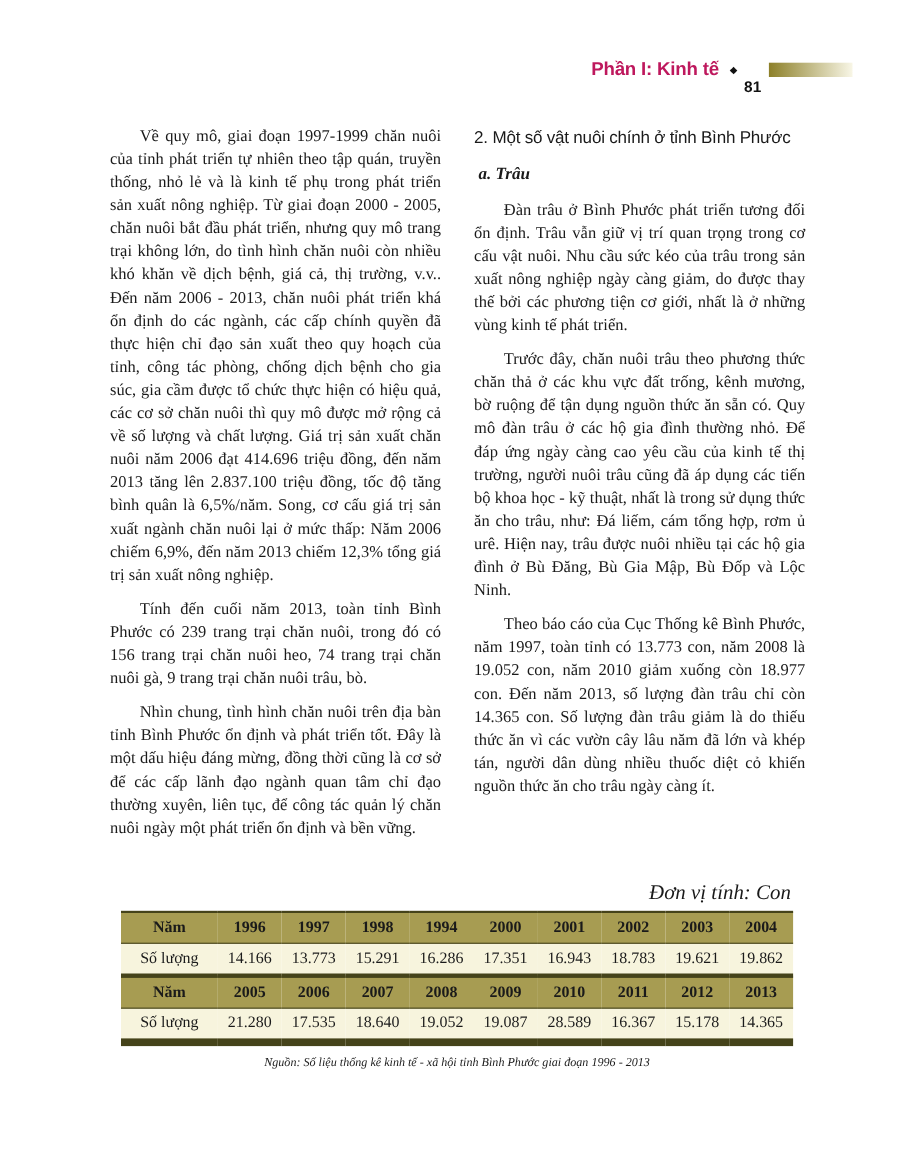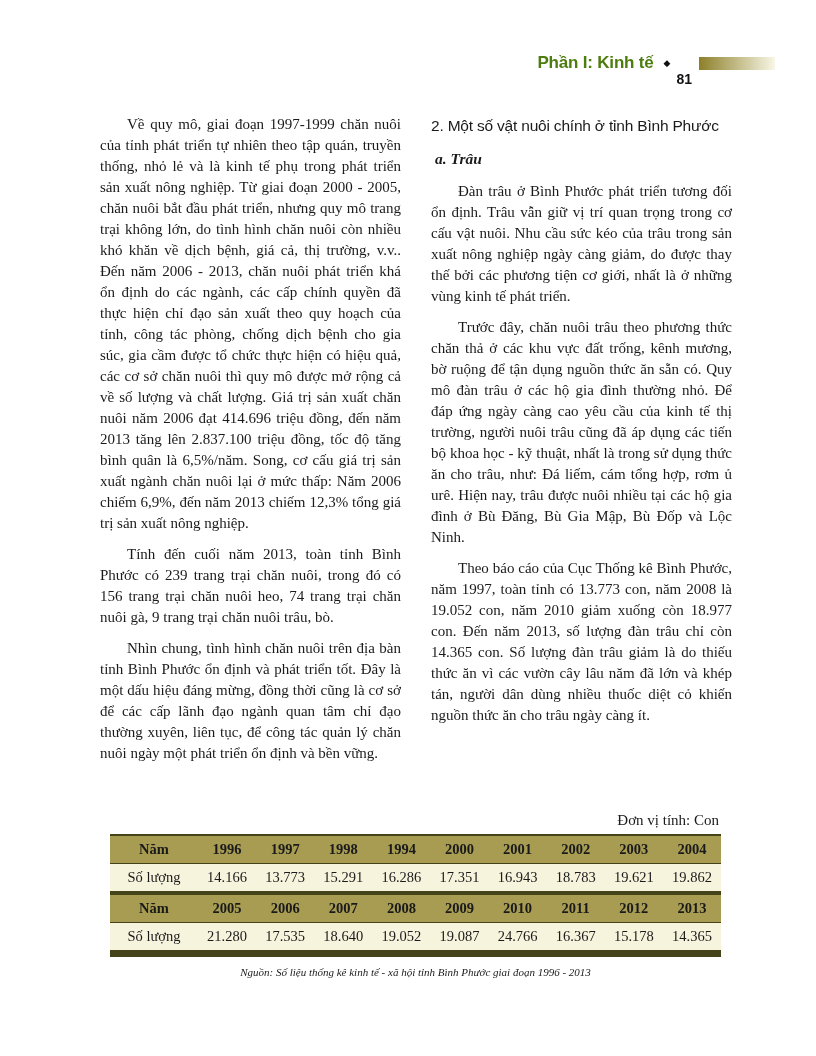--- a/index.html
+++ b/index.html
@@ -7,21 +7,21 @@
     position:relative;width:816px;height:1056px;background:#ffffff;
     font-family:"Liberation Serif", serif;color:#1a1a1a;overflow:hidden;
   }
   
   .running-header{
     position:absolute;top:53px;left:0;right:41px;height:20px;
     display:flex;justify-content:flex-end;align-items:center;
   }
   .hdr-section{
     font-family:"Liberation Sans", sans-serif;font-weight:bold;
-    font-size:17px;letter-spacing:-0.2px;color:#4d7c0f;
+    font-size:17px;letter-spacing:-0.2px;color:#be185d;
   }
   .hdr-diamond{font-size:9px;margin:0 6px 0 10px;color:#111;}
   .hdr-page{
     font-family:Liberation Sans, sans-serif;font-weight:bold;
     font-size:14px;color:#111;margin-top:32px;
   }
   .hdr-bar{
     width:76px;height:13px;margin-left:7px;
     background:linear-gradient(to right, var(--bar-from,#8d8029), var(--bar-to,#f8f6e6));
   }
@@ -41,21 +41,21 @@
   .rc-subheading{
     font-weight:bold;font-style:italic;font-size:15.5px;
     margin:0 0 12px 4px;text-align:left;
   }
   
   .table-block{position:absolute;left:110px;top:794px;width:611px;}
   .tbl-title{
     text-align:center;font-weight:bold;font-size:15.5px;line-height:18px;margin:0;
   }
   .tbl-unit{
-    text-align:right;font-size:15px;margin:18px 2px 5px 0;
+    text-align:right;font-style:italic;font-size:19px;margin:7px 2px 5px 0;
   }
   table.data{
     width:100%;border-collapse:collapse;table-layout:fixed;
     border-top:2px solid var(--rule,#45431a);
     border-bottom:7px solid var(--rule,#45431a);
   }
   table.data td{
     height:27px;text-align:center;vertical-align:middle;
     font-size:14.5px;padding:0;
   }
@@ -136,21 +136,21 @@
           <td>2012</td>
           <td>2013</td>
         </tr>
         <tr class="qty-row">
           <td class="lbl">Số lượng</td>
           <td>21.280</td>
           <td>17.535</td>
           <td>18.640</td>
           <td>19.052</td>
           <td>19.087</td>
-          <td>24.766</td>
+          <td>28.589</td>
           <td>16.367</td>
           <td>15.178</td>
           <td>14.365</td>
         </tr>
       </tbody>
     </table>
     <div class="tbl-source">Nguồn: Số liệu thống kê kinh tế - xã hội tỉnh Bình Phước giai đoạn 1996 - 2013</div>
   </div>
 
 </div>

